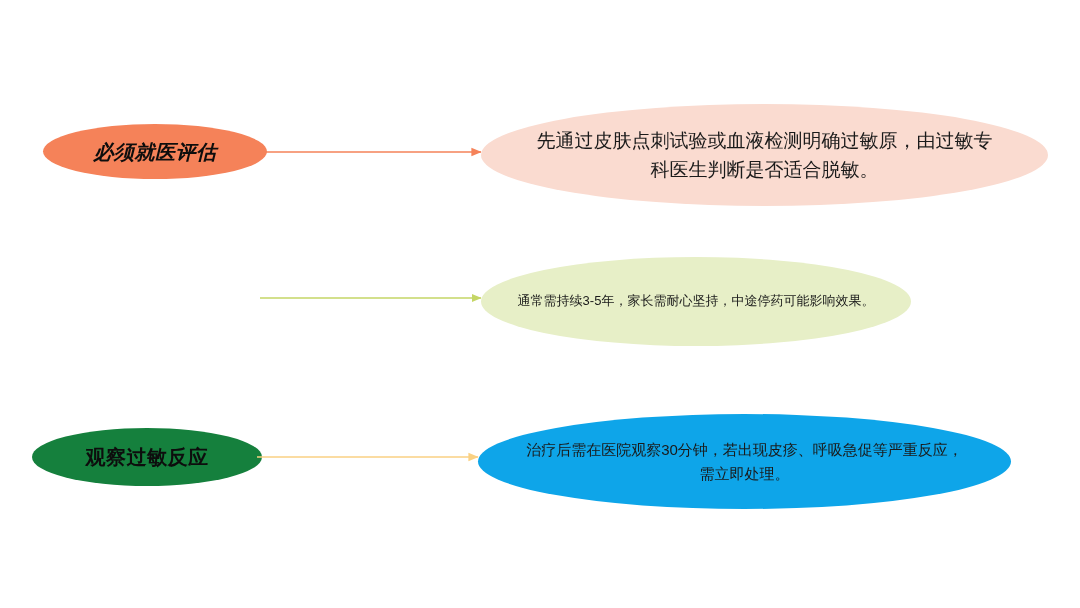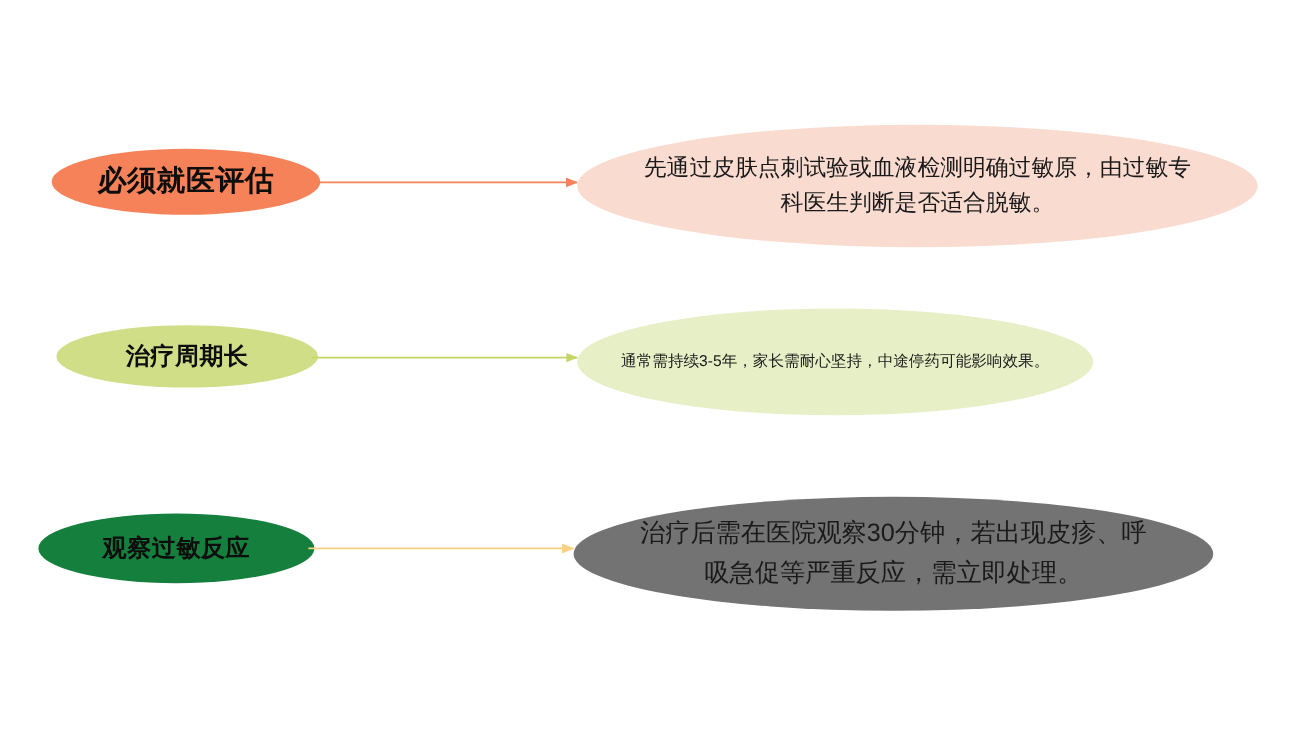--- a/index.html
+++ b/index.html
@@ -56,21 +56,22 @@
     display: block;
     overflow: visible;
   }
 
   
   #row1 { top: 0; height: 230px; }
   #label-1 {
     left: 43px; top: 124px;
     width: 224px; height: 55px;
     background: #F58259;
-    font-size: 24px;
+    font-size: 20px;
+    font-style: italic;
   }
   #connector-1 { left: 262px; top: 145px; width: 230px; }
   #desc-1 {
     left: 481px; top: 104px;
     width: 567px; height: 102px;
     background: #FADBD0;
     font-size: 19px;
   }
 
   
@@ -95,22 +96,22 @@
   #label-3 {
     left: 32px; top: 428px;
     width: 230px; height: 58px;
     background: #15803d;
     font-size: 20px;
   }
   #connector-3 { left: 257px; top: 450px; width: 232px; }
   #desc-3 {
     left: 478px; top: 414px;
     width: 533px; height: 95px;
-    background: #737373;
-    font-size: 21px;
+    background: #0ea5e9;
+    font-size: 15px;
     padding: 0 48px;
     text-align: center;
   }
 </style>
 </head>
 <body>
 
 <div id="canvas">
 
   <div class="row" id="row1">
@@ -130,23 +131,20 @@
       </svg>
     </div>
 
     <div class="ellipse desc-ellipse" id="desc-1">
       <span class="desc-text">先通过皮肤点刺试验或血液检测明确过敏原，由过敏专科医生判断是否适合脱敏。</span>
     </div>
   </div>
 
   <div class="row" id="row2">
 
-    <div class="ellipse label-ellipse" id="label-2">
-      <span>治疗周期长</span>
-    </div>
 
     <div class="connector" id="connector-2">
       <svg width="232" height="14" viewBox="0 0 232 14">
         <defs>
           <marker id="arrowhead-2" markerWidth="7" markerHeight="7" refX="6" refY="3.0" orient="auto" markerUnits="strokeWidth">
             <path d="M0,0.4 L6.4,3.0 L0,5.6 z" fill="#C5D666"></path>
           </marker>
         </defs>
         <line x1="0" y1="7" x2="221" y2="7" stroke="#C5D666" stroke-width="1.5" marker-end="url(#arrowhead-2)"></line>
       </svg>

